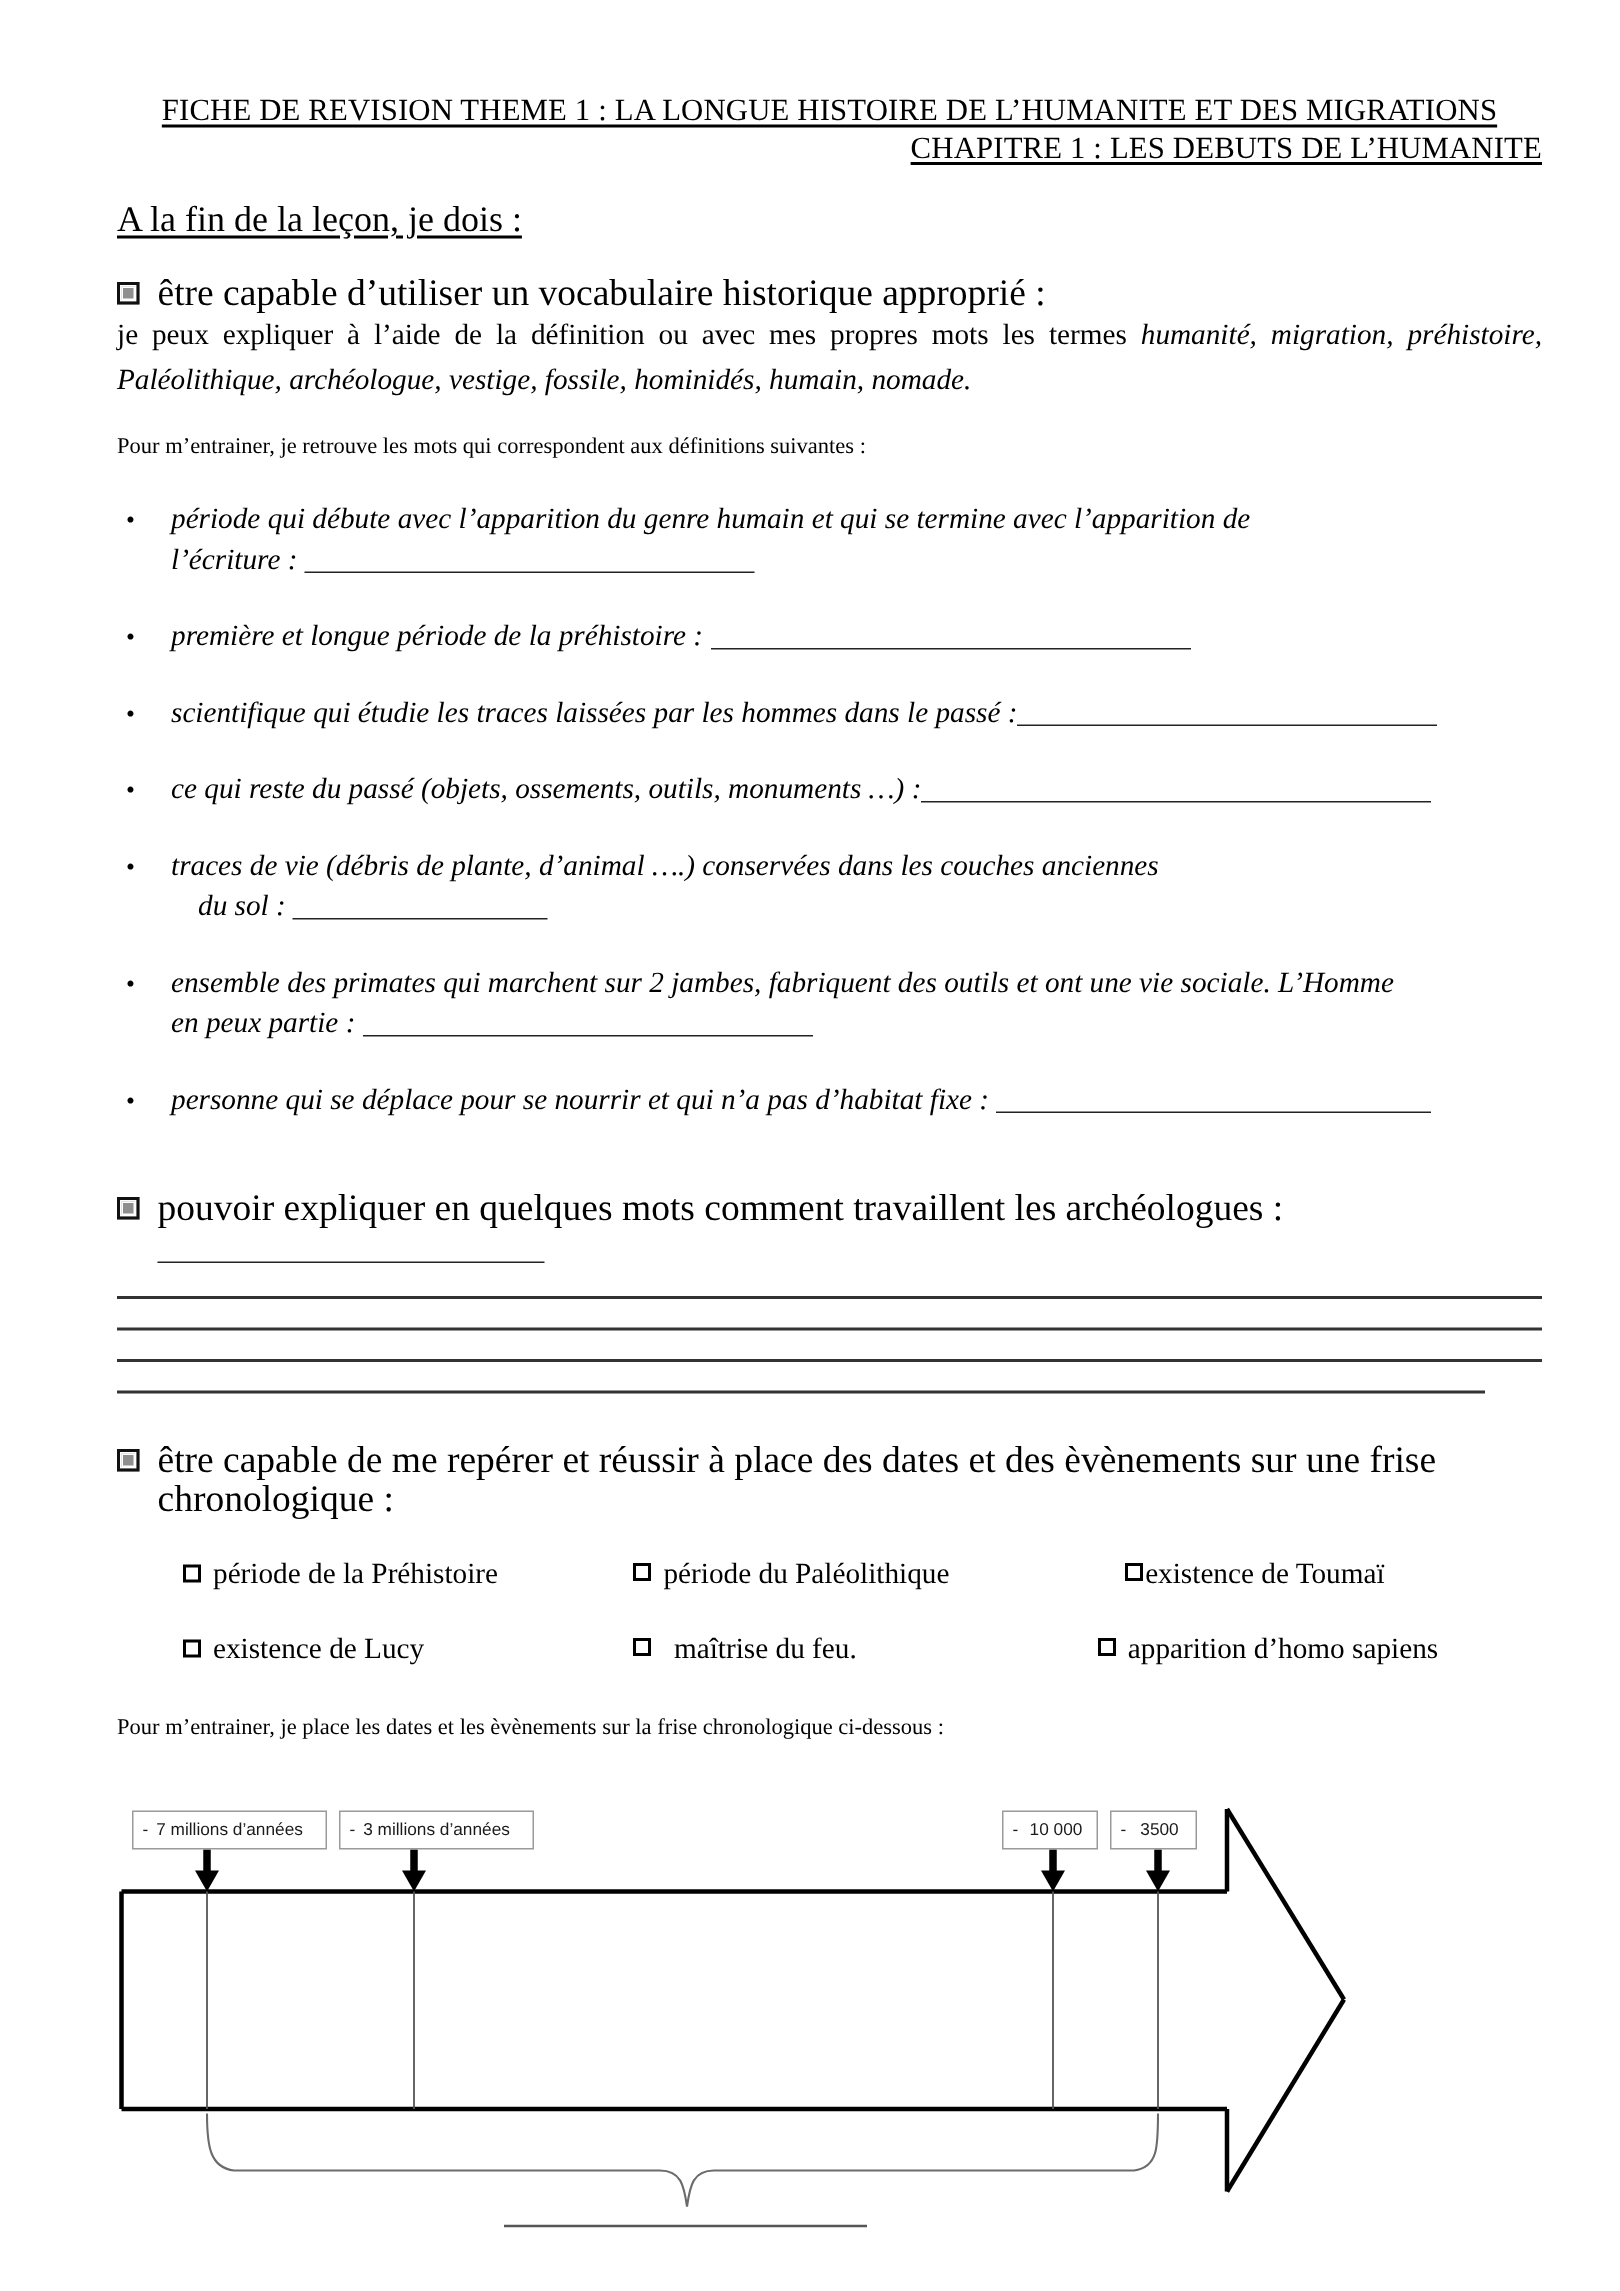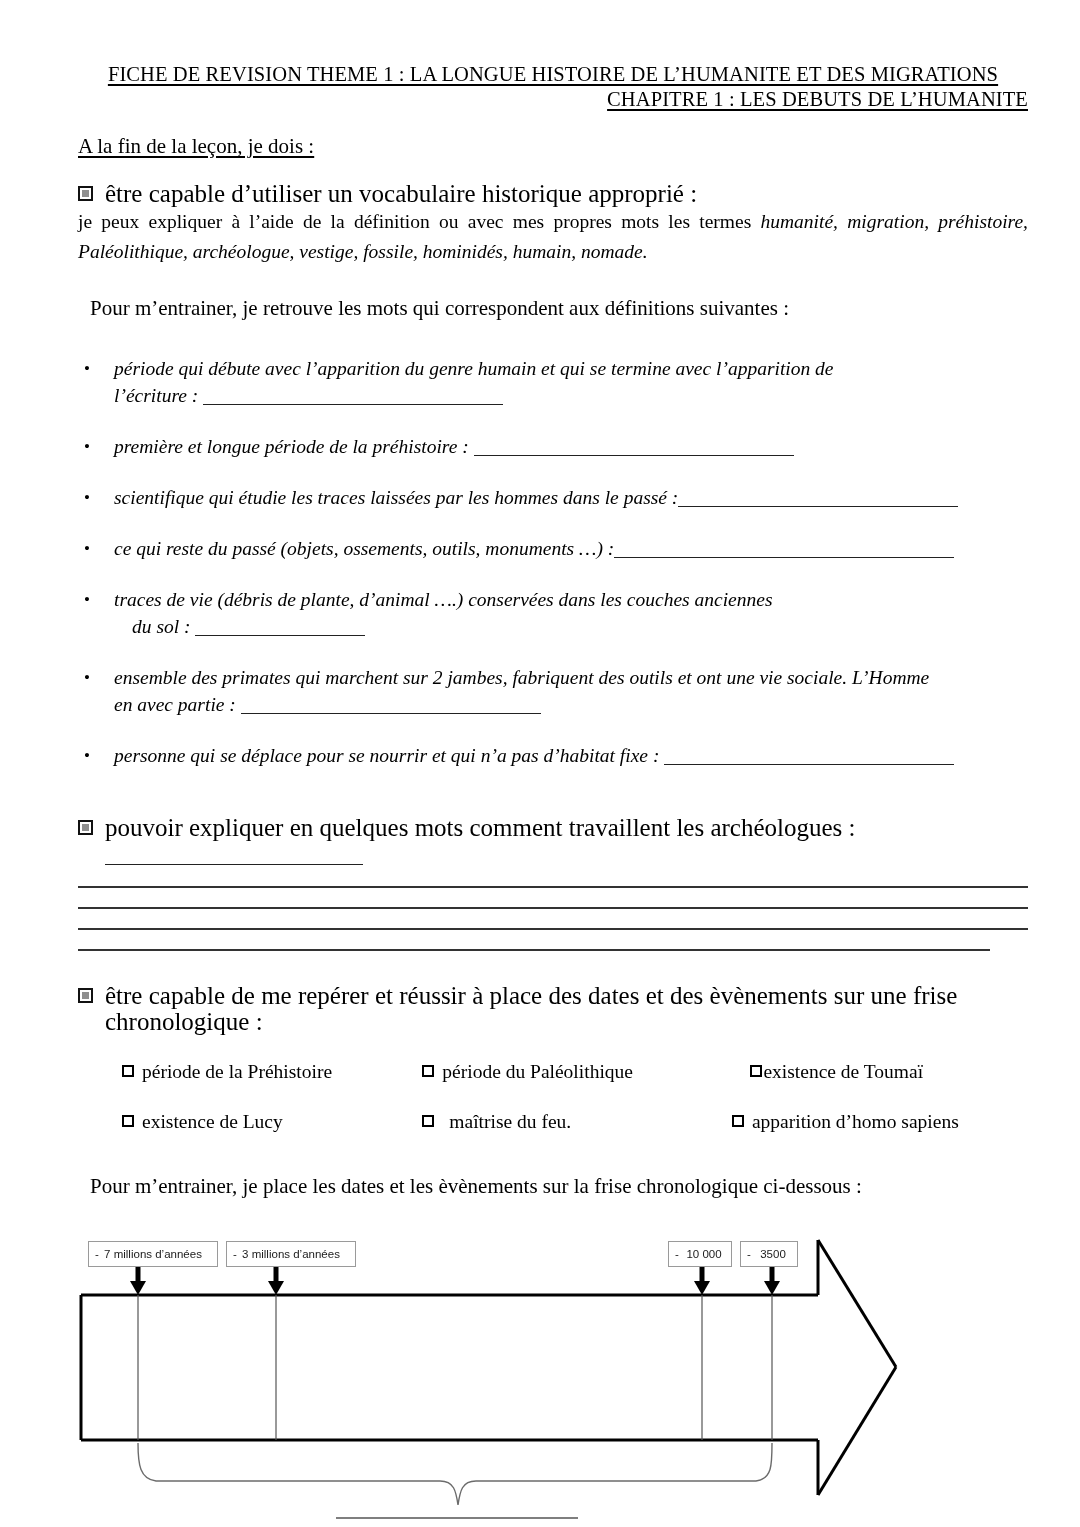--- a/index.html
+++ b/index.html
@@ -38,29 +38,29 @@
   }
   .doc-title .t-line {
     display: inline-block;
     text-decoration: underline;
     text-underline-offset: 2.5px;
   }
   .title-l2-wrap { text-align: right; }
 
   
   .para {
-    font-size: 21px;
+    font-size: 15px;
     line-height: 26px;
-    margin: 12px;
+    margin: 0;
   }
   .underlined-head {
     display: inline-block;
     text-decoration: underline;
     text-underline-offset: 2.5px;
-    font-size: 21px;
+    font-size: 24px;
   }
   .spacer-16 { height: 16px; }
   .spacer-22 { height: 22px; }
 
   
   .obj-row {
     display: flex;
     align-items: flex-start;
     font-size: 25px;
     line-height: 26px;
@@ -251,21 +251,21 @@
         <span>traces de vie (débris de plante, d’animal ….) conservées dans les couches anciennes</span>
         <span class="l2 ind-sm">
           <span> du sol : </span><span class="blank" style="width:170px"></span>
         </span>
       </li>
 
       <li class="defitem">
         <span class="bul">•</span>
         <span>ensemble des primates qui marchent sur 2 jambes, fabriquent des outils et ont une vie sociale. L’Homme</span>
         <span class="l2">
-          <span>en  avec partie : </span><span class="blank" style="width:300px"></span>
+          <span>en  peux partie : </span><span class="blank" style="width:300px"></span>
         </span>
       </li>
 
       <li class="defitem">
         <span class="bul">•</span>
         <span> personne qui se déplace pour se nourrir et qui n’a pas d’habitat fixe : </span><span class="blank" style="width:290px"></span>
       </li>
     </ul>
 
     <div class="spacer-22"></div>

